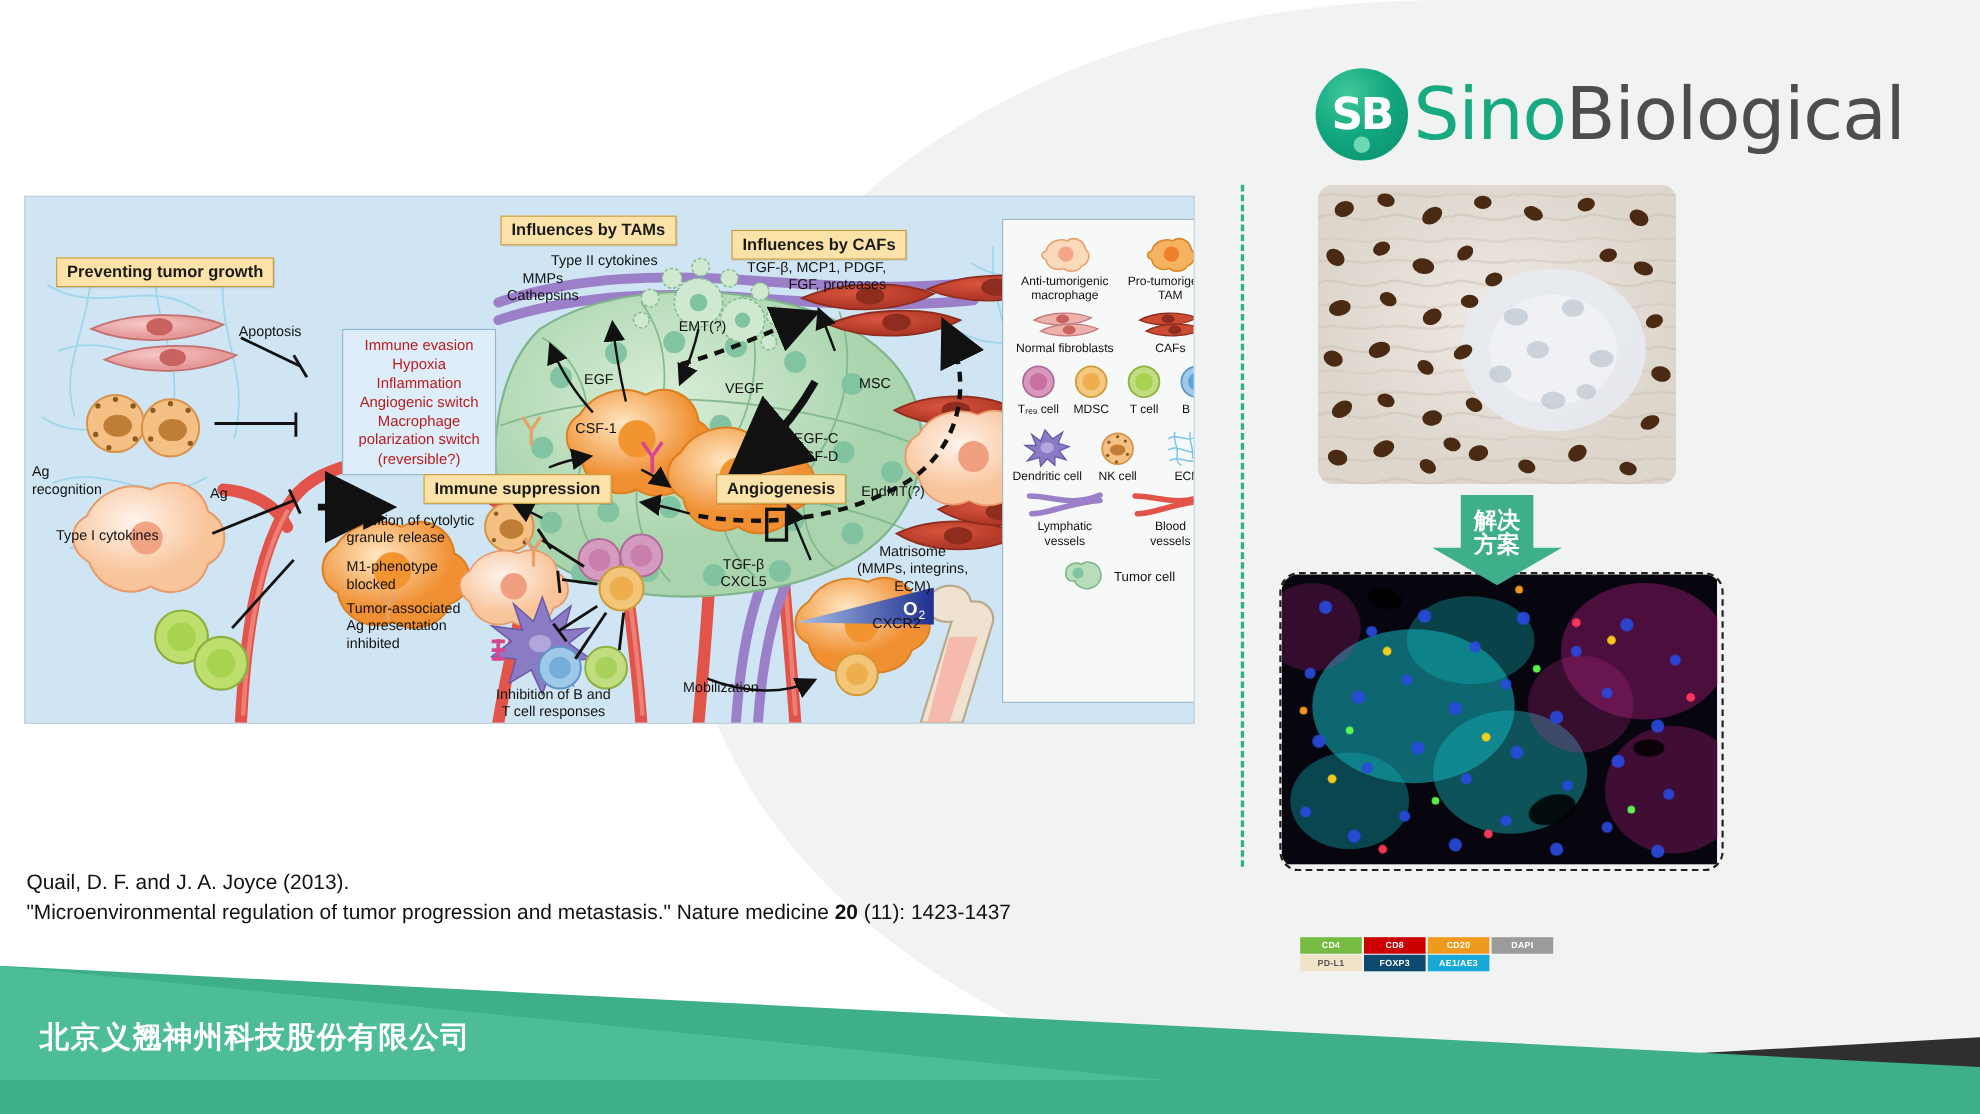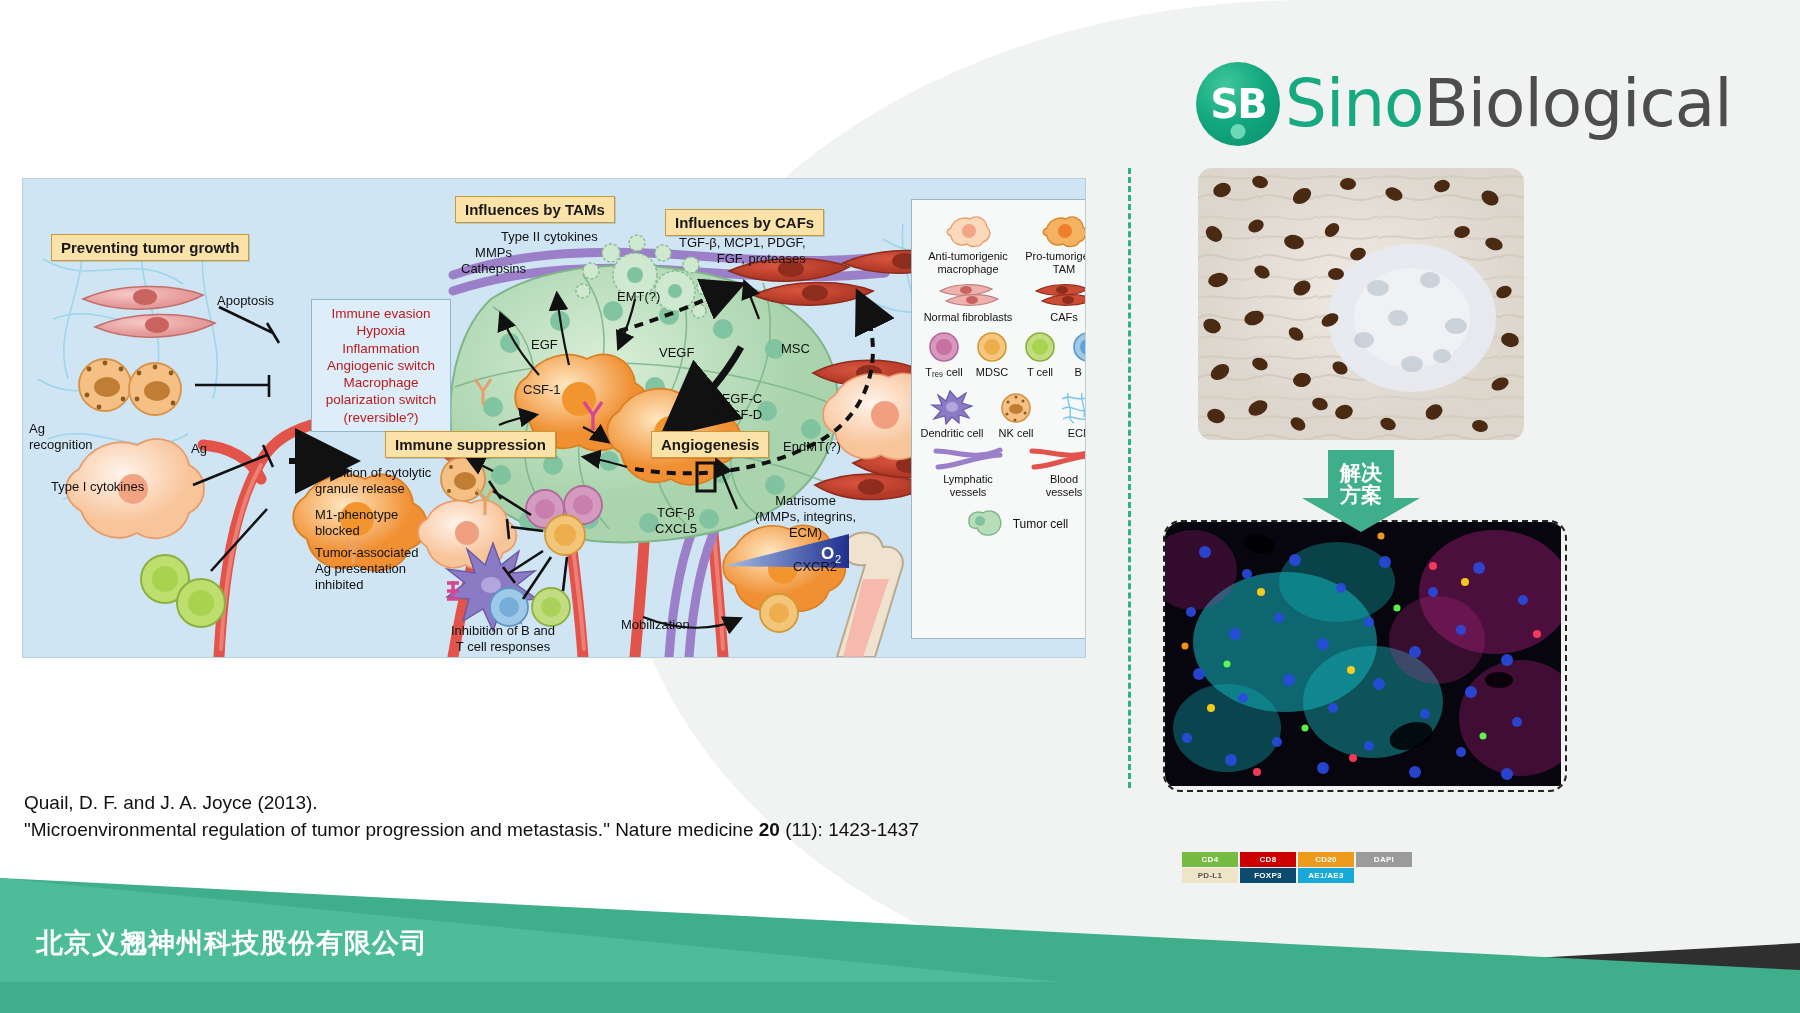--- a/index.html
+++ b/index.html
@@ -440,21 +440,21 @@
   <div class="lbl" style="left:594px;top:110px;">EMT(?)</div>
   <div class="lbl" style="left:508px;top:158px;">EGF</div>
   <div class="lbl" style="left:500px;top:203px;">CSF-1</div>
   <div class="lbl" style="left:636px;top:166px;">VEGF</div>
   <div class="lbl" style="left:690px;top:212px;">VEGF-C
 VEGF-D</div>
   <div class="lbl" style="left:656px;top:56px;text-align:right;">TGF-β, MCP1, PDGF,
 FGF, proteases</div>
   <div class="lbl" style="left:758px;top:162px;">MSC</div>
   <div class="lbl" style="left:760px;top:260px;">EndMT(?)</div>
-  <div class="lbl lbl-c" style="left:732px;top:314px;">Matrisome
+  <div class="lbl lbl-c" style="left:756px;top:314px;">Matrisome
 (MMPs, integrins,
 ECM)</div>
   <div class="lbl lbl-c" style="left:632px;top:326px;">TGF-β
 CXCL5</div>
   <div class="lbl" style="left:738px;top:380px;margin-left:32px;">CXCR2</div>
   <div class="lbl" style="left:598px;top:438px;">Mobilization</div>
   <div class="lbl" style="left:292px;top:286px;">Inhibition of cytolytic
 granule release</div>
   <div class="lbl" style="left:292px;top:328px;">M1-phenotype
 blocked</div>

